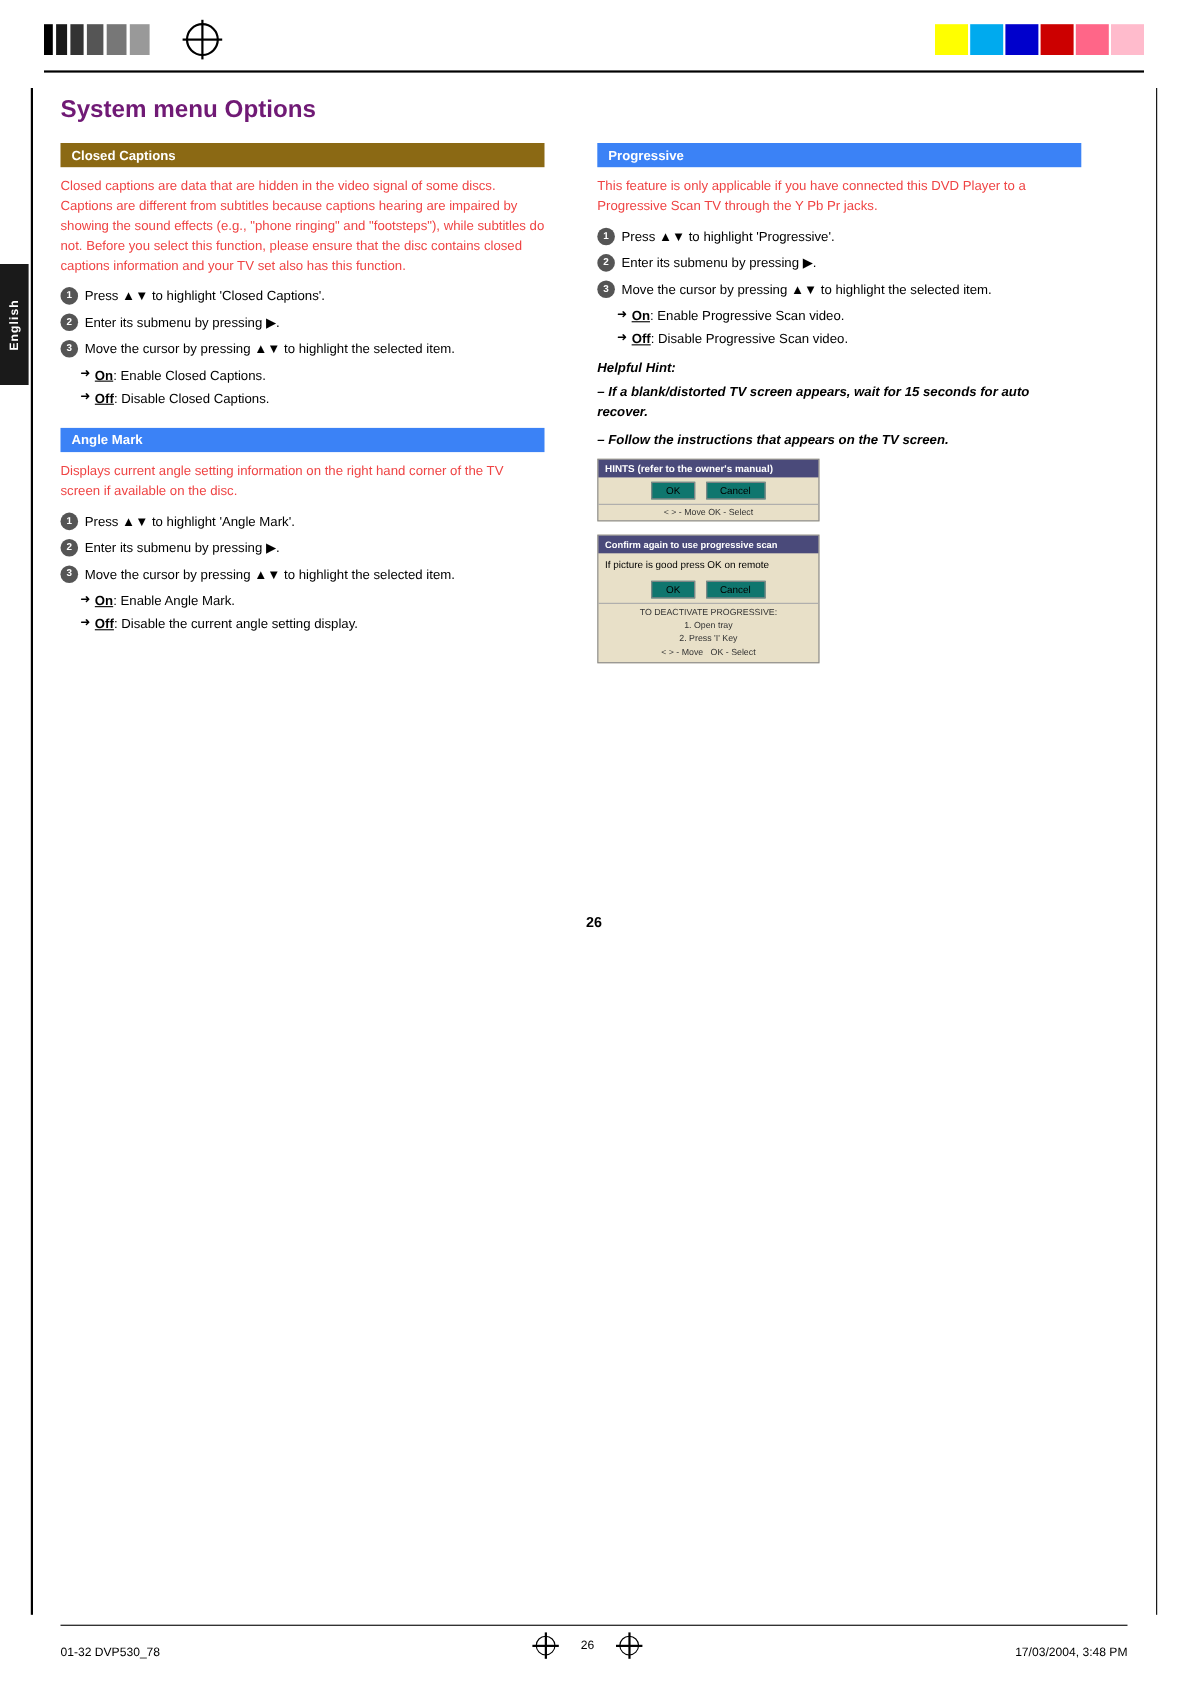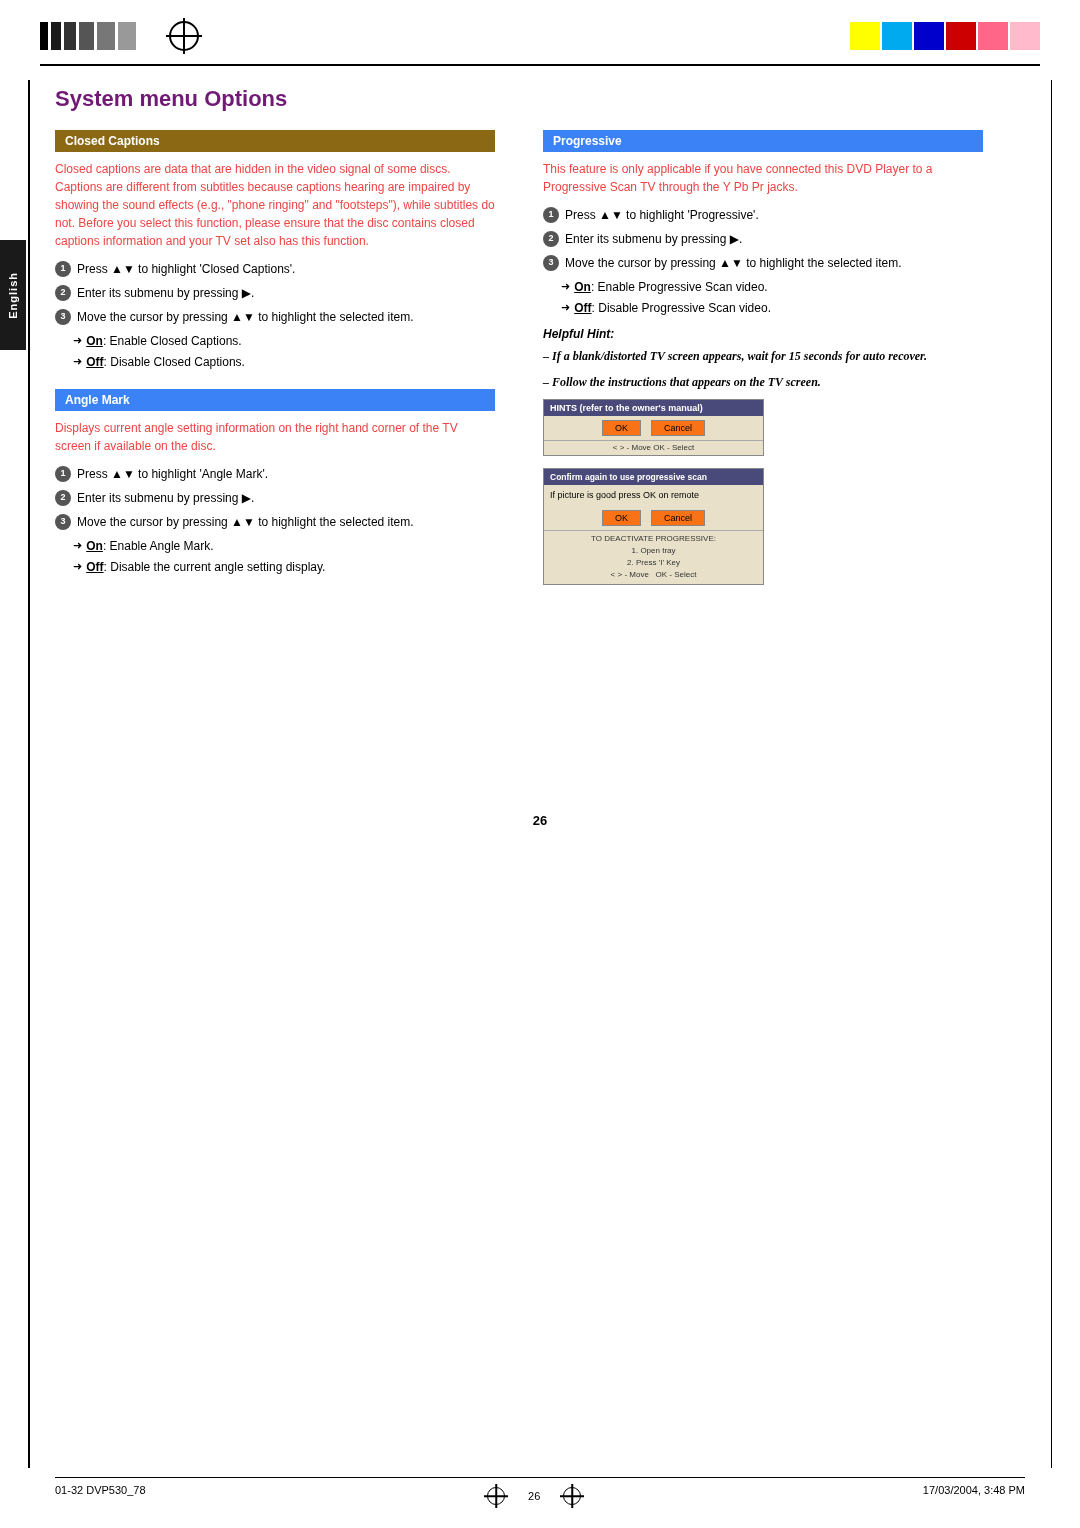--- a/index.html
+++ b/index.html
@@ -220,30 +220,29 @@
       font-size: 12px;
       margin-bottom: 6px;
     }
 
     .helpful-hint-text {
       font-style: italic;
       font-weight: bold;
       font-size: 12px;
       line-height: 1.5;
       margin-bottom: 8px;
-      font-family: Liberation Serif, serif;
     }
 
     
     .dialog-box {
       border: 1.5px solid #888;
       background: #e8e0c8;
       margin-top: 8px;
       margin-bottom: 8px;
-      width: 221px;
+      width: 202px;
       font-size: 9px;
       color: #000;
     }
 
     .dialog-title-bar {
       background: #4a4a7a;
       color: #ffffff;
       padding: 3px 6px;
       font-size: 9px;
       font-weight: bold;
@@ -256,21 +255,21 @@
     }
 
     .dialog-buttons {
       display: flex;
       justify-content: center;
       gap: 10px;
       padding: 4px;
     }
 
     .dialog-btn {
-      background: #f97316;
+      background: #0f766e;
       border: 1px solid #888;
       padding: 2px 12px;
       font-size: 9px;
       cursor: pointer;
     }
 
     .dialog-footer {
       font-size: 8px;
       padding: 2px 6px 3px;
       color: #333;
@@ -289,21 +288,21 @@
 
     .footer-rule {
       border: none;
       border-top: 1.5px solid #000;
       margin-bottom: 6px;
     }
 
     .footer-content {
       display: flex;
       justify-content: space-between;
-      align-items: flex-start;
+      align-items: flex-end;
       font-size: 11px;
       color: #000;
     }
 
     .footer-crosshair {
       width: 24px;
       height: 24px;
       position: relative;
       flex-shrink: 0;
     }

